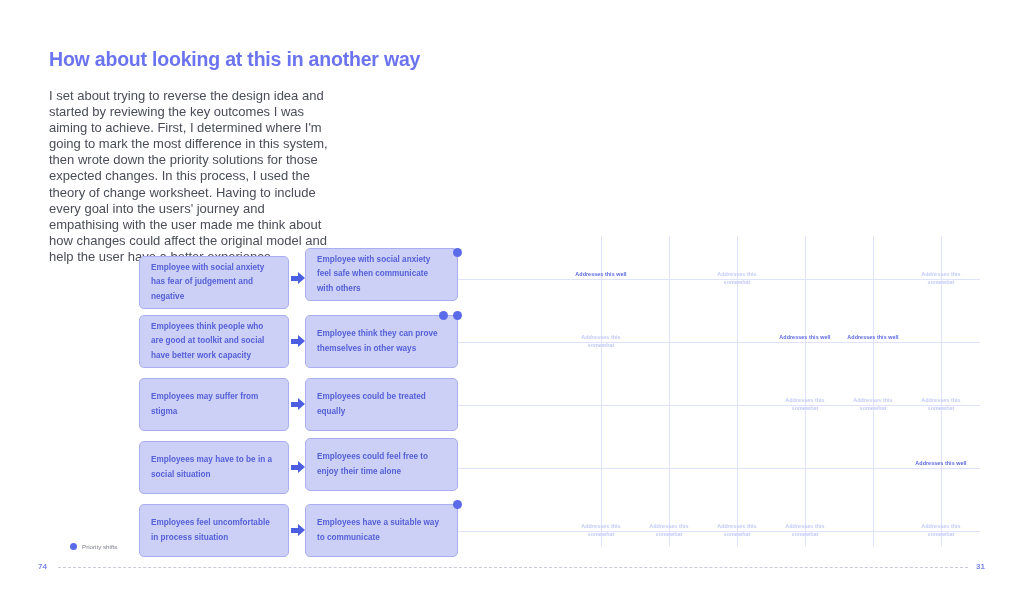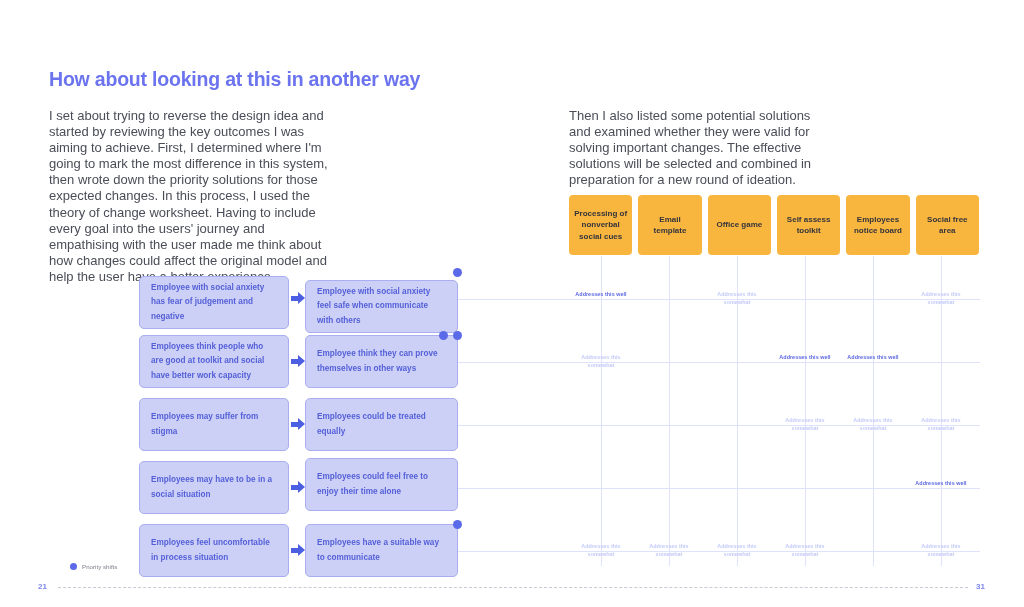--- a/index.html
+++ b/index.html
@@ -6,21 +6,20 @@
   html, body {
     width: 1024px; height: 607px;
     background: #ffffff;
     font-family: "Liberation Sans", sans-serif;
     overflow: hidden;
   }
   #page {
     position: relative;
     width: 1024px; height: 585px;
     background: #ffffff;
-    margin-top: 20px;
   }
 
   
   #title {
     position: absolute;
     left: 49px; top: 48px;
     font-size: 19.5px;
     font-weight: bold;
     letter-spacing: -0.2px;
     color: #6b73ee;
@@ -169,30 +168,21 @@
   }
 </style>
 </head>
 <body>
 
 <div id="page">
 
   <h1 id="title">How about looking at this in another way</h1>
 
   <p class="intro-col" id="intro-left">I set about trying to reverse the design idea and started by reviewing the key outcomes I was aiming to achieve. First, I determined where I'm going to mark the most difference in this system, then wrote down the priority solutions for those expected changes. In this process, I used the theory of change worksheet. Having to include every goal into the users' journey and empathising with the user made me think about how changes could affect the original model and help the user have a better experience.</p>
-  <p class="intro-col" id="intro-right">Then I also listed some potential solutions and examined whether they were valid for solving important changes. The effective solutions will be selected and combined in preparation for a new round of ideation.</p>
-
-  <div id="solutions">
-      <div class="solution">Processing of nonverbal social cues</div>
-      <div class="solution">Email template</div>
-      <div class="solution">Office game</div>
-      <div class="solution">Self assess toolkit</div>
-      <div class="solution">Employees notice board</div>
-      <div class="solution">Social free area</div>
-    </div>
+
 
   <div id="grid">
       <div class="vline" style="left: 601px;"></div>
       <div class="vline" style="left: 669px;"></div>
       <div class="vline" style="left: 737px;"></div>
       <div class="vline" style="left: 805px;"></div>
       <div class="vline" style="left: 873px;"></div>
       <div class="vline" style="left: 941px;"></div>
       <div class="hline" style="top: 278.5px;"></div>
       <div class="hline" style="top: 341.5px;"></div>
@@ -200,21 +190,21 @@
       <div class="hline" style="top: 467.5px;"></div>
       <div class="hline" style="top: 530.5px;"></div>
     </div>
 
   <div id="rows-layer">
       <div class="pbox cause" style="top: 256px; height: 53px;">Employee with social anxiety has fear of judgement and negative</div>
       <div class="arrow" style="top: 272px;">
         <span class="shaft"></span>
         <span class="head"></span>
       </div>
-      <div class="pbox outcome" style="top: 260px; height: 53px;">Employee with social anxiety feel safe when communicate with others</div>
+      <div class="pbox outcome" style="top: 248px; height: 53px;">Employee with social anxiety feel safe when communicate with others</div>
       <div class="dot" style="left: 453px; top: 248px;"></div>
       <div class="pbox cause" style="top: 315px; height: 53px;">Employees think people who are good at toolkit and social have better work capacity</div>
       <div class="arrow" style="top: 335px;">
         <span class="shaft"></span>
         <span class="head"></span>
       </div>
       <div class="pbox outcome" style="top: 315px; height: 53px;">Employee think they can prove themselves in other ways</div>
       <div class="dot" style="left: 453px; top: 311px;"></div>
       <div class="dot" style="left: 439px; top: 311px;"></div>
       <div class="pbox cause" style="top: 378px; height: 53px;">Employees may suffer from stigma</div>
@@ -255,16 +245,16 @@
       <div class="cell somewhat" style="left: 774px; top: 521.5px;">Addresses this somewhat</div>
       <div class="cell somewhat" style="left: 910px; top: 521.5px;">Addresses this somewhat</div>
     </div>
 
   <div id="legend">
     <span class="legend-dot"></span>
     <span class="legend-text">Priority shifts</span>
   </div>
 
   <div id="footer-rule"></div>
-  <div class="page-num" id="page-left">21</div>
+  <div class="page-num" id="page-left">74</div>
   <div class="page-num" id="page-right">31</div>
 
 </div>
 
 </body></html>

